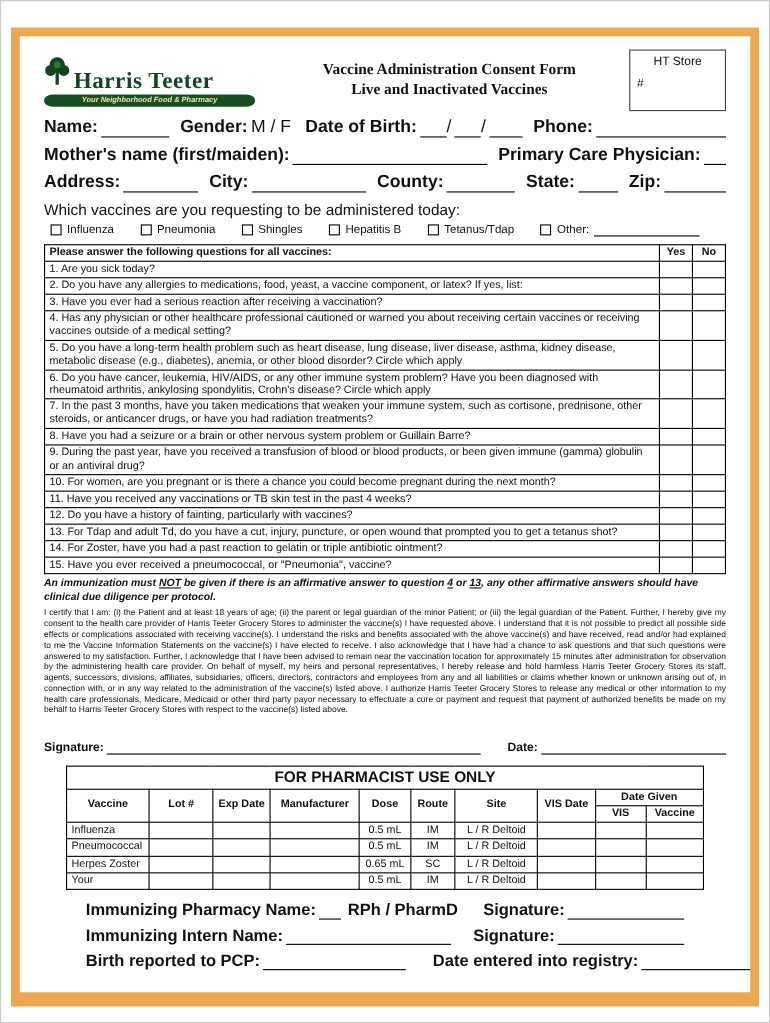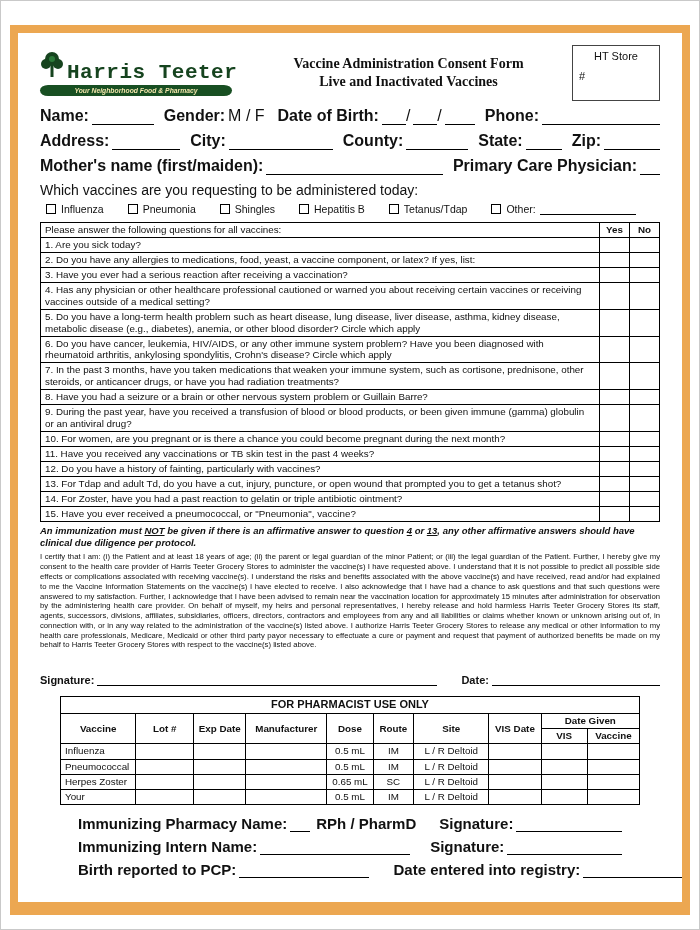--- a/index.html
+++ b/index.html
@@ -23,21 +23,21 @@
     border-width:8px 8px 13px 8px;
     background:#fff;
     padding:12px 22px 6px 22px;
     overflow:hidden;
   }
   
   .hdr { display:flex; align-items:flex-start; margin-bottom:6px; }
   .logo { width:205px; flex:0 0 auto; padding-top:6px; }
   .logo-top { display:flex; align-items:flex-end; }
   .logo-name {
-    font-family:Liberation Mono, monospace;
+    font-family:Liberation Serif, serif;
     font-weight:bold; font-size:21px; color:#16441f;
     letter-spacing:.5px; line-height:1;
   }
   .tree { margin-right:3px; }
   .logo-banner {
     margin-top:2px; background:#184f22; color:#f3e6ac;
     font-size:6.8px; font-style:italic; font-weight:bold;
     text-align:center; border-radius:8px/50%;
     padding:2px 4px; width:192px;
   }
@@ -61,32 +61,32 @@
   .gap { width:10px; flex:0 0 auto; }
   .prompt { font-size:14px; margin:2px 0 5px 0; }
   
   .cbrow { display:flex; align-items:center; font-size:10.5px; margin:0 0 7px 6px; gap:24px; }
   .cbitem { display:flex; align-items:center; }
   .cb { width:10px; height:10px; border:1.4px solid #000; margin-right:5px; flex:0 0 auto; }
   
   table { border-collapse:collapse; width:100%; }
   .qtable td, .qtable th { border:1px solid #000; font-size:9.8px; padding:1px 4px; line-height:1.22; vertical-align:top; text-align:left; }
   .qtable th.ynh { width:30px; text-align:center; font-weight:bold; }
-  .qtable th.qh { font-weight:normal; }
+  .qtable th.qh { font-weight:bold; }
   .qtable td.yn { width:30px; }
   
   .note { font-size:9.5px; font-style:italic; font-weight:bold; margin:3px 0 4px 0; line-height:1.25; }
   .note .u { text-decoration:underline; }
   .legal { font-size:7.7px; line-height:1.27; text-align:justify; margin-bottom:24px; }
   
   .sigrow { display:flex; align-items:flex-end; font-size:11px; margin-bottom:10px; }
   
   .pwrap { margin:0 20px 10px 20px; }
   .ptable td, .ptable th { border:1px solid #000; font-size:9.8px; padding:1px 4px; line-height:1.25; }
-  .ptable .ptitle { text-align:center; font-weight:bold; font-size:11px; }
+  .ptable .ptitle { text-align:center; font-weight:bold; font-size:14px; }
   .ptable th { font-weight:bold; text-align:center; }
   .ptable td.vax { text-align:left; }
   .ptable td.c { text-align:center; }
   
   .foot { padding:0 38px 0 38px; font-size:15px; }
   .footrow { display:flex; align-items:flex-end; margin-bottom:6px; white-space:nowrap; }
   .foot .left { flex:0 0 58%; display:flex; align-items:flex-end; }
   .foot .right { flex:1; display:flex; align-items:flex-end; }
 </style>
 </head>
@@ -133,42 +133,42 @@
     <span class="plain">/</span>
     <span class="blank" style="width:24px"></span>
     <span class="plain">/</span>
     <span class="blank" style="width:30px"></span>
         <span class="gap"></span>
     <span class="lbl">Phone:</span>
     <span class="blank" style="width:118px"></span>
   </div>
 
   <div class="frow">
+    <span class="lbl">Mother's name (first/maiden):</span>
+    <span class="blank" style="width:186px"></span>
+        <span class="gap"></span>
+    <span class="lbl">Primary Care Physician:</span>
+    <span class="blank grow"></span>
+  </div>
+
+  <div class="frow">
     <span class="lbl">Address:</span>
     <span class="blank grow"></span>
         <span class="gap"></span>
     <span class="lbl">City:</span>
     <span class="blank" style="width:104px"></span>
         <span class="gap"></span>
     <span class="lbl">County:</span>
     <span class="blank" style="width:62px"></span>
         <span class="gap"></span>
     <span class="lbl">State:</span>
     <span class="blank" style="width:36px"></span>
         <span class="gap"></span>
     <span class="lbl">Zip:</span>
     <span class="blank" style="width:56px"></span>
-  </div>
-
-  <div class="frow">
-    <span class="lbl">Mother's name (first/maiden):</span>
-    <span class="blank" style="width:186px"></span>
-        <span class="gap"></span>
-    <span class="lbl">Primary Care Physician:</span>
-    <span class="blank grow"></span>
   </div>
 
   <div class="prompt">Which vaccines are you requesting to be administered today:</div>
   <div class="cbrow">
     <span class="cbitem">
       <span class="cb"></span>
       <span>Influenza</span>
     </span>
     <span class="cbitem">
       <span class="cb"></span>

